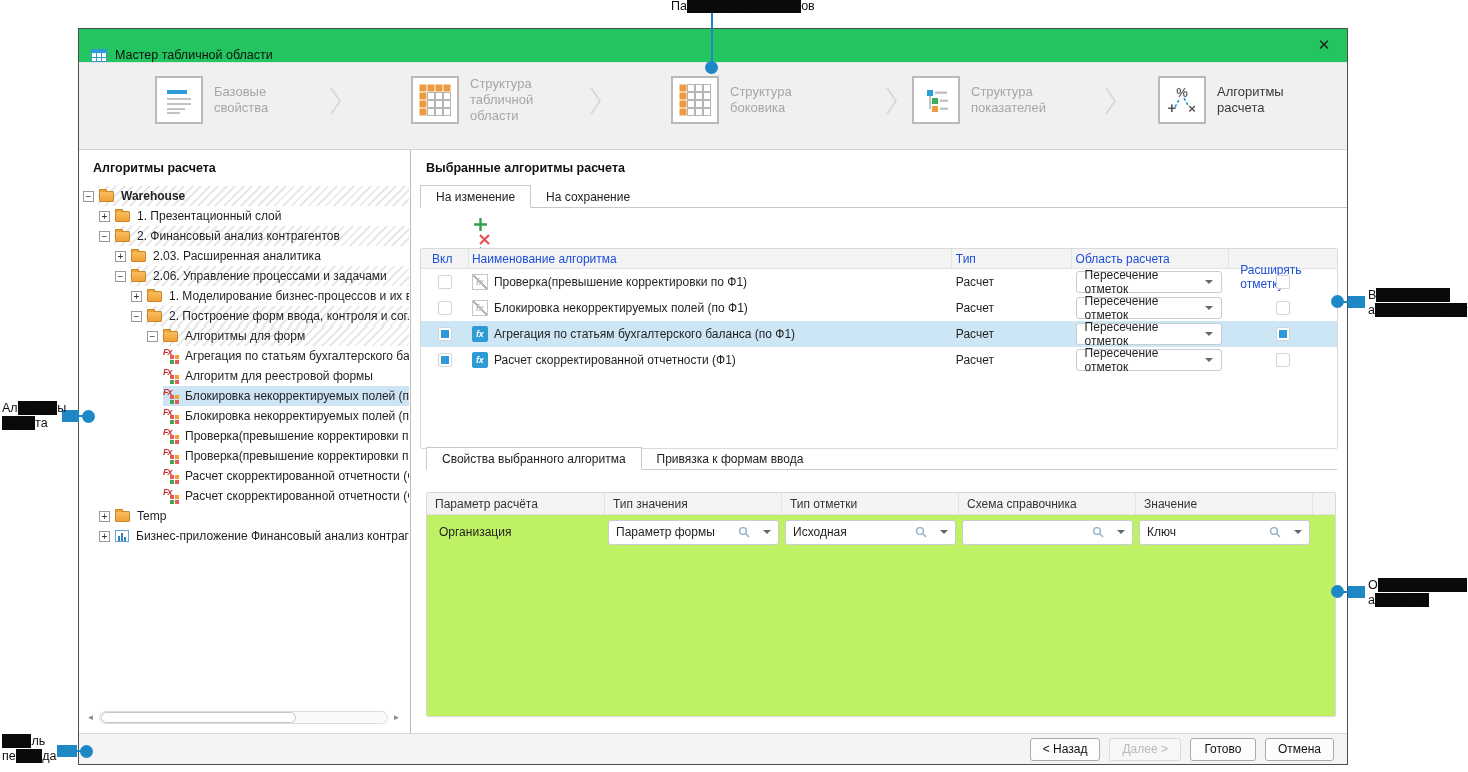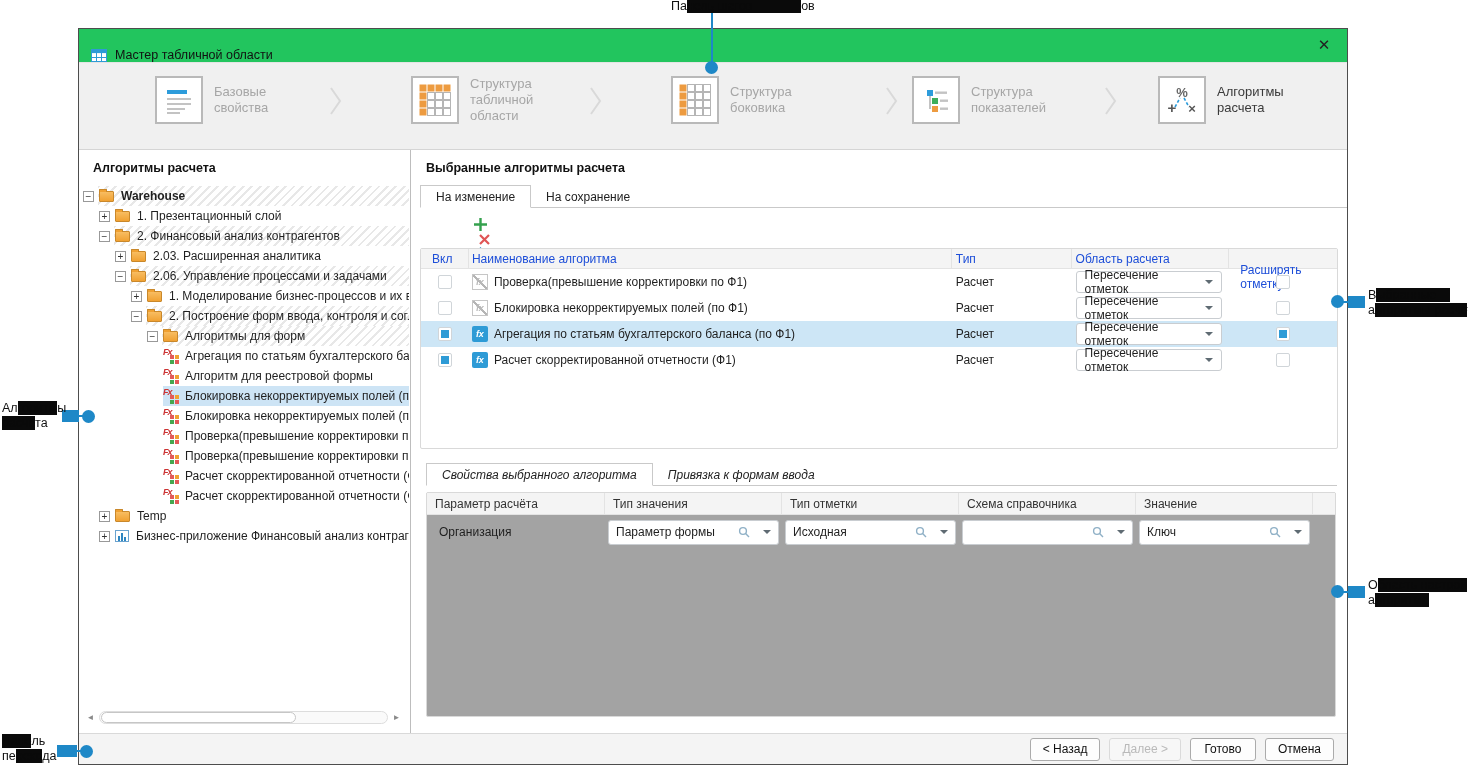--- a/index.html
+++ b/index.html
@@ -96,23 +96,23 @@
   .row-icon.on { background:#2e9bd6; border-radius:2px; color:#fff; }
   .row-icon.on::before { content:"fx"; }
   .row-icon.off { background:#fff; border:1px solid #c6c6c6; color:#b9b9b9;
     background-image:linear-gradient(45deg, transparent 44%, #b5b5b5 44% 54%, transparent 54%); }
   .row-icon.off::before { content:"fx"; }
   .combo { width:146px; height:22px; border:1px solid #c9cdd1; border-radius:3px; background:#fff;
     display:flex; align-items:center; justify-content:space-between; padding:0 8px; }
   .darr { width:0; height:0; border-left:4px solid transparent; border-right:4px solid transparent;
     border-top:4px solid #5f6b73; flex:none; }
 
-  .tabs.sub { top:312px; left:14px; right:10px;font-style:italic; }
+  .tabs.sub { top:296px; left:14px; right:10px; }
   .props-box { position:absolute; left:14px; top:342px; width:910px; height:225px;
-    border:1px solid #d9d9d9; border-radius:2px; background:#a3a3a3; }
+    border:1px solid #d9d9d9; border-radius:2px; background:#bef264; }
   .props-header { height:22px; background:#f4f4f4; border-bottom:1px solid #e3e3e3; display:flex; color:#333; }
   .ph { display:flex; align-items:center; padding-left:8px; border-right:1px solid #e3e3e3; height:100%; }
   .pc1 { width:178px; } .pc2,.pc3,.pc4,.pc5 { width:177px; } .pcx { flex:1; border-right:none; }
   .props-row { display:flex; align-items:center; margin-top:3px; height:28px; }
   .props-row .pc1 { padding-left:12px; }
   .scombo { height:25px; border:1px solid #c9cdd1; border-radius:3px; background:#fff;
     display:flex; align-items:center; gap:12px; padding:0 7px; margin:0 3px; flex:1; }
   .scombo .sctxt { flex:1; white-space:nowrap; overflow:hidden; }
 
   

